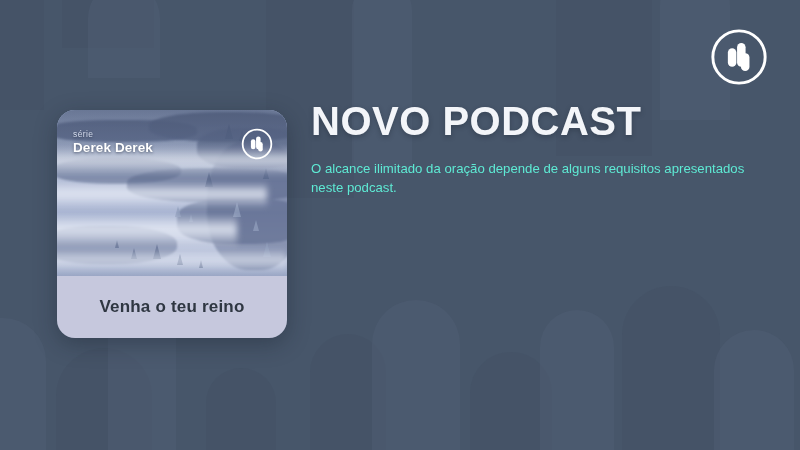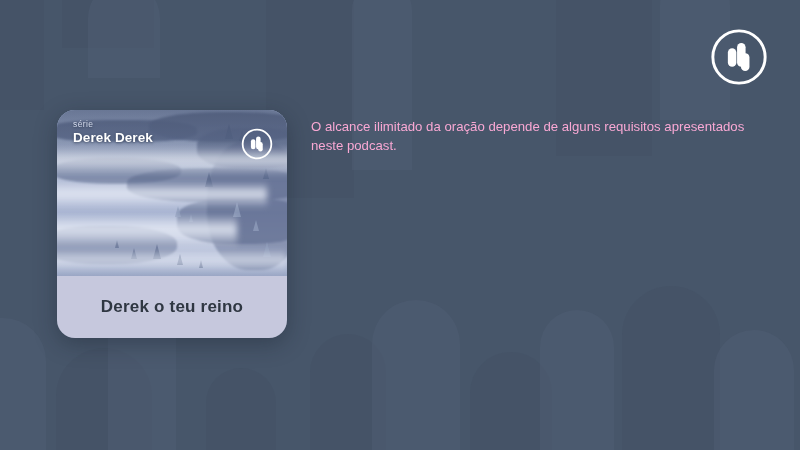--- a/index.html
+++ b/index.html
@@ -78,21 +78,21 @@
   .tree.lg { border-left-width:4px; border-right-width:4px; border-bottom-width:15px; }
   .tree.pale { border-bottom-color:#8f9cba; }
 
   #cover-overlay-top {
     position:absolute; left:0; top:0; right:0; height:62px;
     background:linear-gradient(180deg, rgba(60,72,96,.45), rgba(60,72,96,0));
   }
 
   #cover-meta {
     position:absolute;
-    left:16px; top:10px;
+    left:16px; top:20px;
     z-index:5;
   }
   #cover-series-label {
     font-size:8.5px;
     color:#d5dced;
     letter-spacing:.4px;
     line-height:1.1;
     text-shadow:0 1px 2px rgba(30,40,60,.55);
   }
   #cover-series-name {
@@ -137,21 +137,21 @@
     font-size:40px;
     font-weight:bold;
     color:#f3f5f9;
     letter-spacing:.5px;
     line-height:1.05;
     text-shadow:0 2px 5px rgba(25,33,46,.35);
     white-space:nowrap;
   }
   .para {
     font-size:13.2px;
-    color:#f9a8d4;
+    color:#5eead4;
     line-height:1.45;
     margin-top:14px;
     max-width:452px;
   }
   .para:first-of-type { margin-top:17px; }
 
   
   #brand-logo {
     position:absolute;
     right:30px; top:26px;
@@ -230,25 +230,26 @@
     <div id="cover-badge">
       <svg viewBox="0 0 64 64" width="34" height="34" aria-hidden="true">
         <circle cx="32" cy="32" r="27" fill="none" stroke="#ffffff" stroke-width="3.4"></circle>
         <rect x="20.5" y="23" width="8.6" height="19" rx="4.3" fill="#ffffff"></rect>
         <rect x="30.2" y="18" width="8.6" height="24" rx="4.3" fill="#ffffff"></rect>
         <rect x="34.2" y="28" width="8.6" height="18" rx="4.3" fill="#ffffff"></rect>
       </svg>
     </div>
 
     <div id="cover-title-band">
-      <div id="cover-title">Derek o teu reino</div>
+      <div id="cover-title">Venha o teu reino</div>
     </div>
   </div>
 
   <div id="content">
+    <div id="headline">NOVO PODCAST</div>
     <p class="para">O alcance ilimitado da oração depende de alguns requisitos apresentados neste podcast.</p>
   </div>
 
   <div id="brand-logo">
     <svg viewBox="0 0 64 64" width="62" height="62" aria-hidden="true">
       <circle cx="32" cy="32" r="27" fill="none" stroke="#ffffff" stroke-width="3"></circle>
       <rect x="20.5" y="23" width="8.8" height="19" rx="4.4" fill="#ffffff"></rect>
       <rect x="30.0" y="17.5" width="8.8" height="24.5" rx="4.4" fill="#ffffff"></rect>
       <rect x="34.0" y="28" width="8.8" height="18.5" rx="4.4" fill="#ffffff"></rect>
     </svg>

